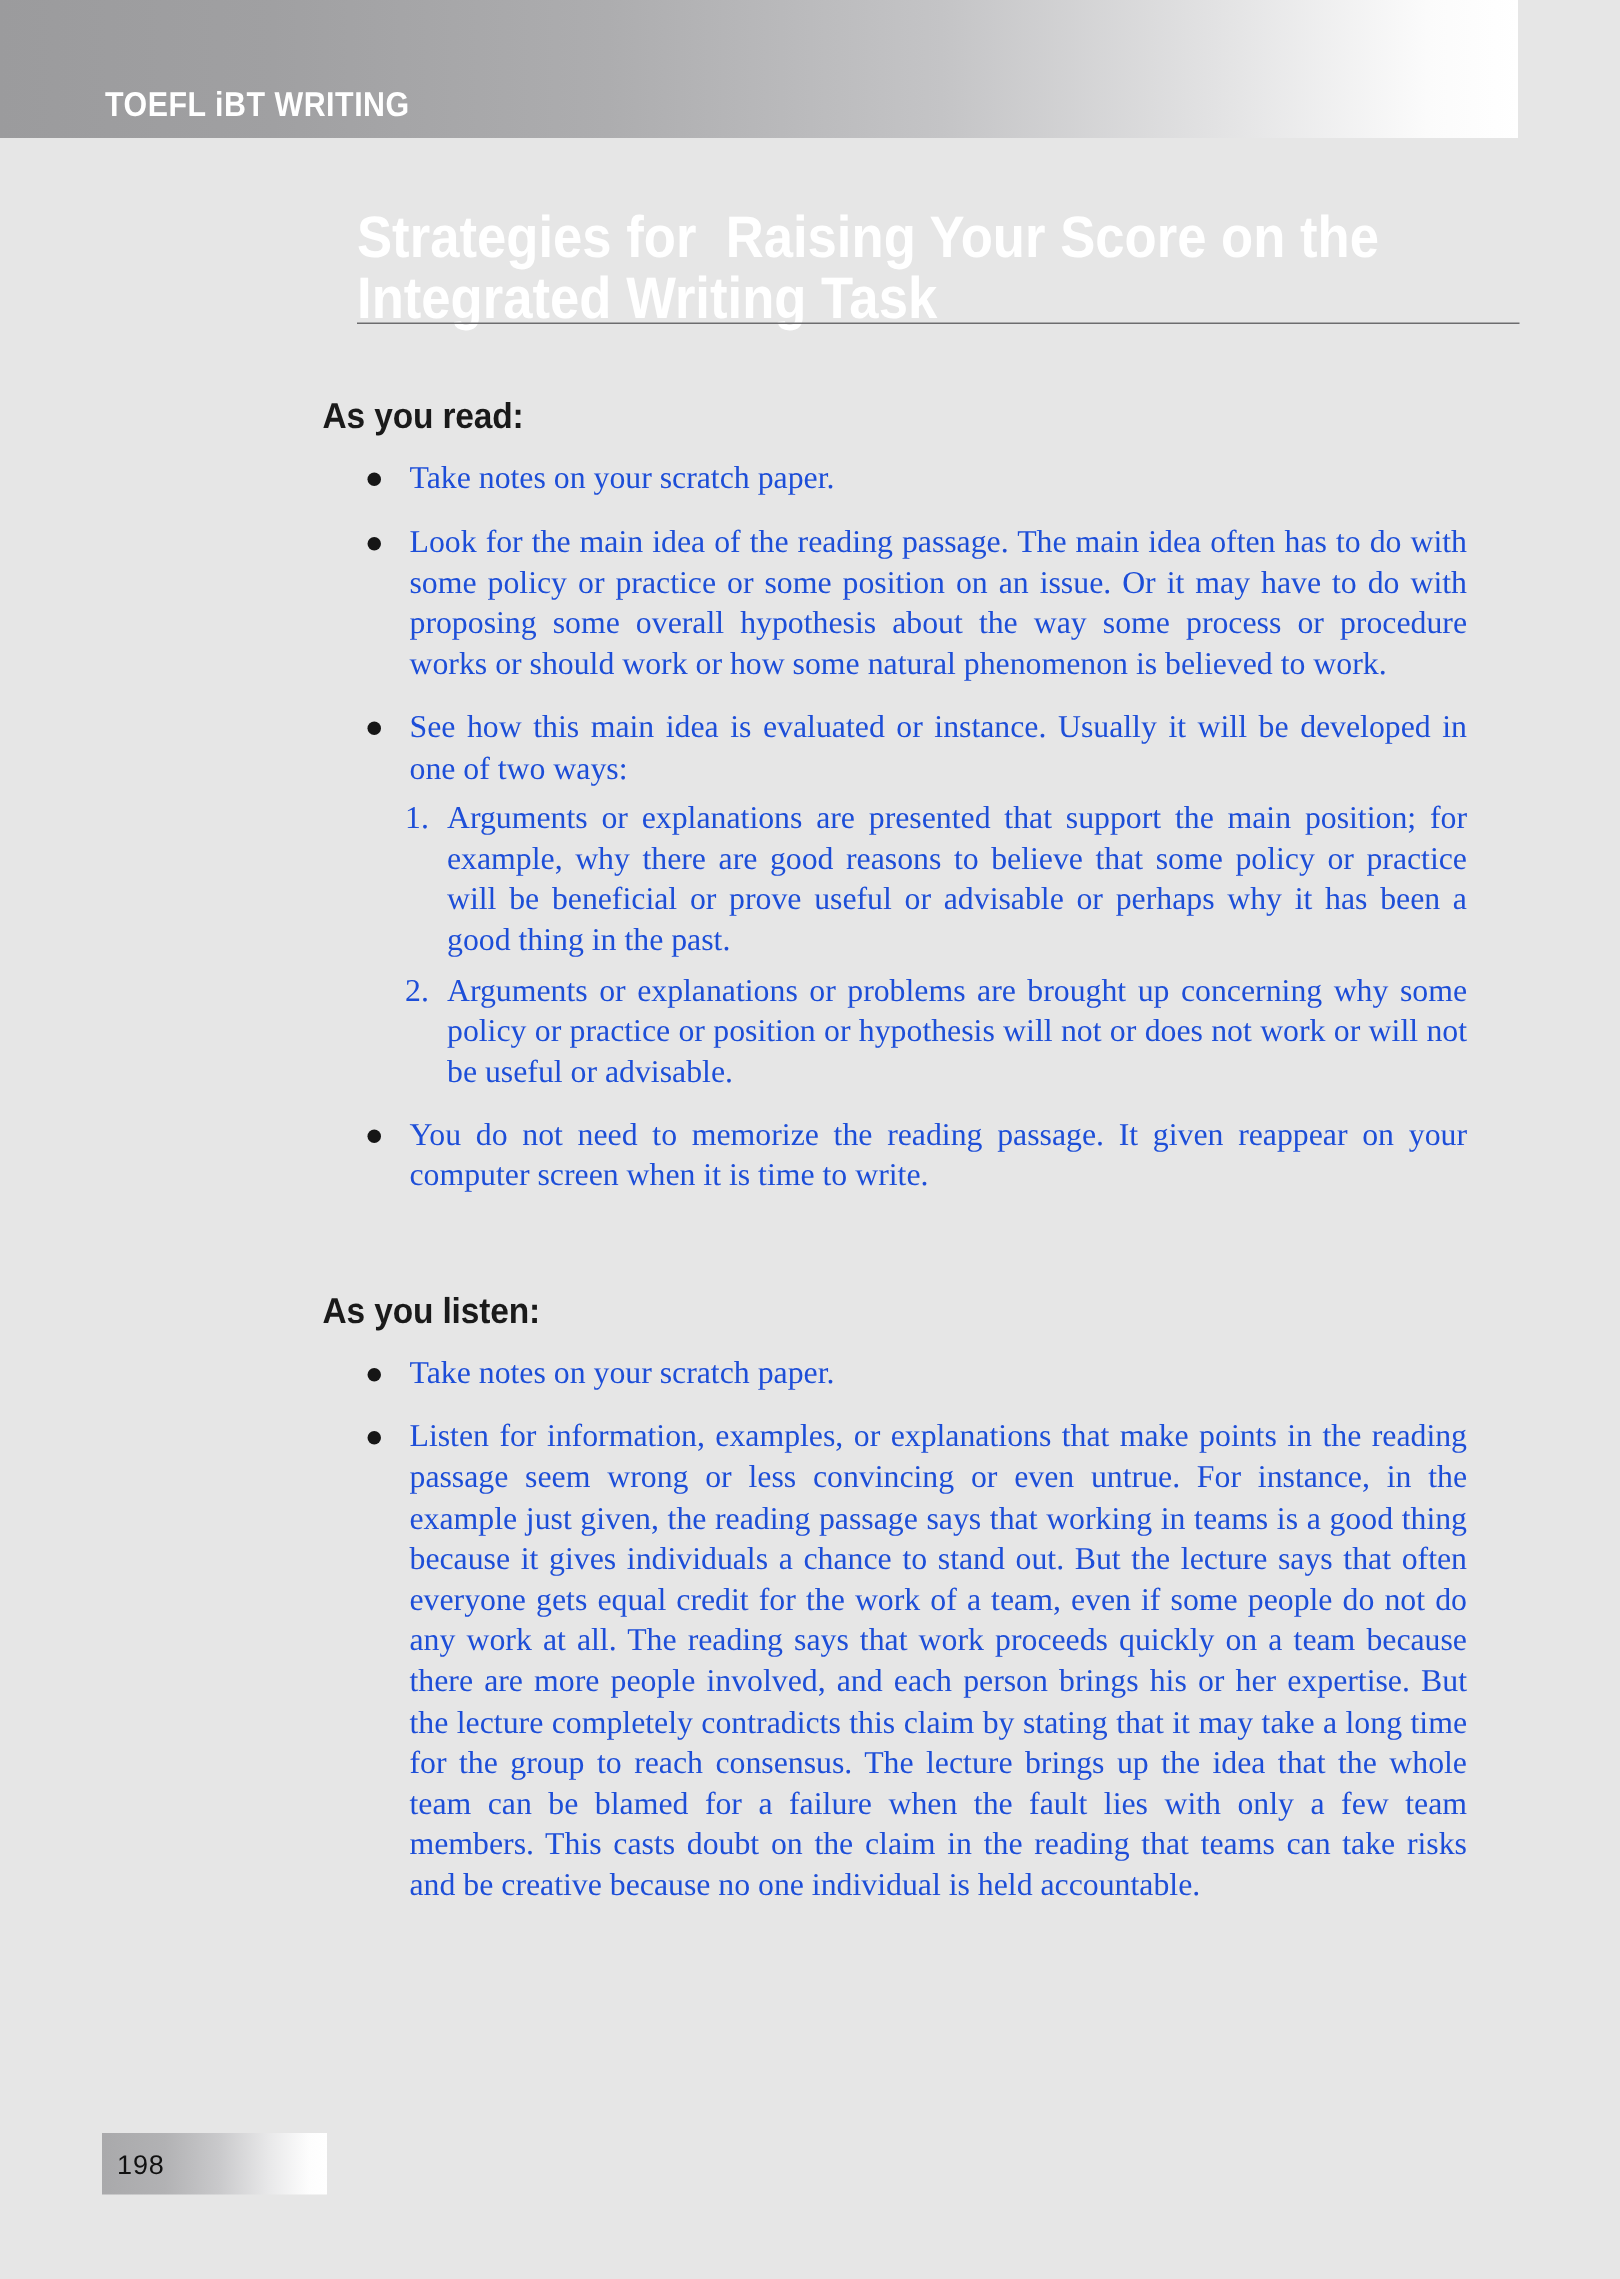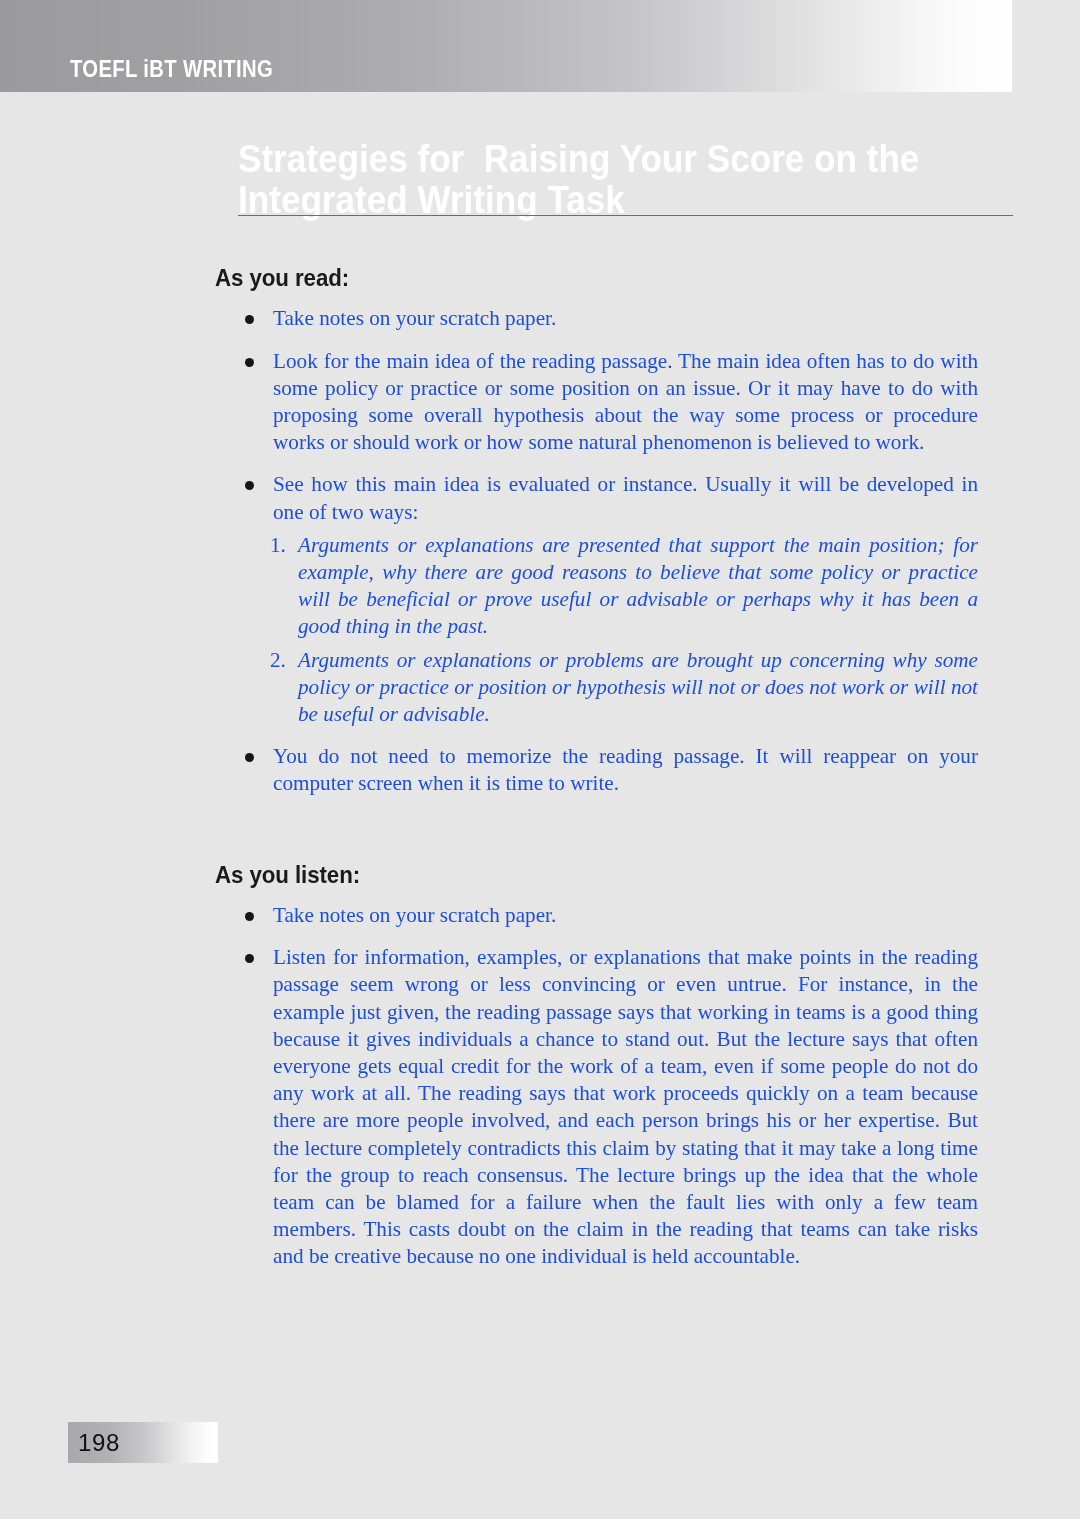--- a/index.html
+++ b/index.html
@@ -138,21 +138,21 @@
     text-align: justify;
   }
   ol.numbered > li:last-child { margin-bottom: 0; }
   ol.numbered > li > .num {
     position: absolute;
     left: -3px;
     top: 0;
     font-size: 21.2px;
     line-height: 27.2px;
   }
-  ol.numbered > li > .ntext { display: block; font-style: italic; }
+  ol.numbered > li > .ntext { display: block; }
 
   
   .page-number-box {
     position: absolute;
     left: 68px;
     top: 1422px;
     width: 150px;
     height: 41px;
     background: linear-gradient(to right,
         #a9a9ab 0%,
@@ -161,21 +161,21 @@
         #e8e8e9 74%,
         #fdfdfd 92%,
         #ffffff 100%);
   }
   .page-number {
     position: absolute;
     left: 10px;
     top: 9px;
     color: #111111;
     font-family: "Liberation Sans", "DejaVu Sans", sans-serif;
-    font-size: 24px;
+    font-size: 18px;
     line-height: 24px;
     letter-spacing: 0.6px;
   }
 </style>
 </head>
 <body>
 
 <div class="header-band">
   <div class="header-title">TOEFL iBT WRITING</div>
 </div>
@@ -213,21 +213,21 @@
           </li>
           <li>
             <span class="num">2.</span>
             <span class="ntext">Arguments or explanations or problems are brought up concerning why some policy or practice or position or hypothesis will not or does not work or will not be useful or advisable.</span>
           </li>
         </ol>
       </li>
 
       <li class="bullet-item">
         <span class="dot"></span>
-        <span class="btext">You do not need to memorize the reading passage. It will reappear on your computer screen when it is time to write.</span>
+        <span class="btext">You do not need to memorize the reading passage. It given reappear on your computer screen when it is time to write.</span>
       </li>
 
 
     </ul>
   </div>
 
   <div class="section">
     <h2 class="section-heading second">As you listen:</h2>
 
     <ul class="bullets">

